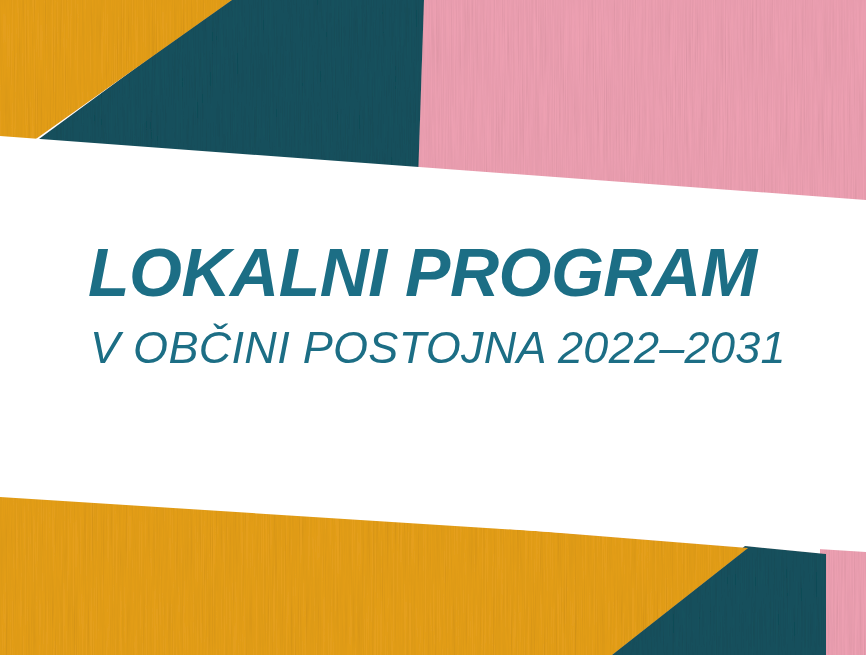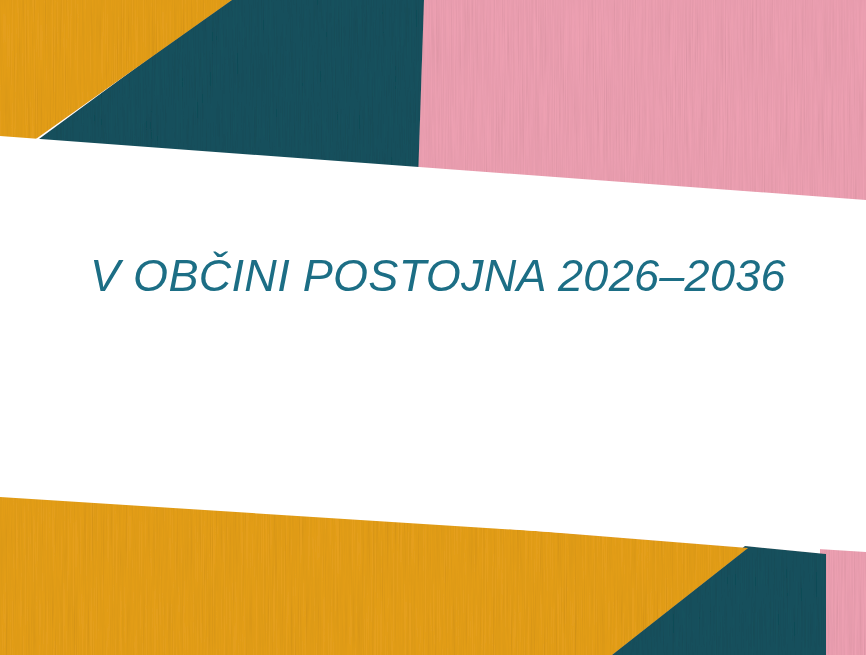--- a/index.html
+++ b/index.html
@@ -133,16 +133,17 @@
     </svg>
   </div>
 
   <div class="banner">
     <svg viewBox="0 0 866 655" xmlns="http://www.w3.org/2000/svg" aria-hidden="true">
       <polygon points="0,136 866,200 866,552 0,497" fill="#FFFFFF"></polygon>
     </svg>
   </div>
 
   <div class="text-block">
-    <span class="subtitle">V OBČINI POSTOJNA 2026–2036</span>
+    <span class="title-line">LOKALNI PROGRAM</span>
+    <span class="subtitle">V OBČINI POSTOJNA 2022–2031</span>
   </div>
 
 </div>
 
 </body></html>

